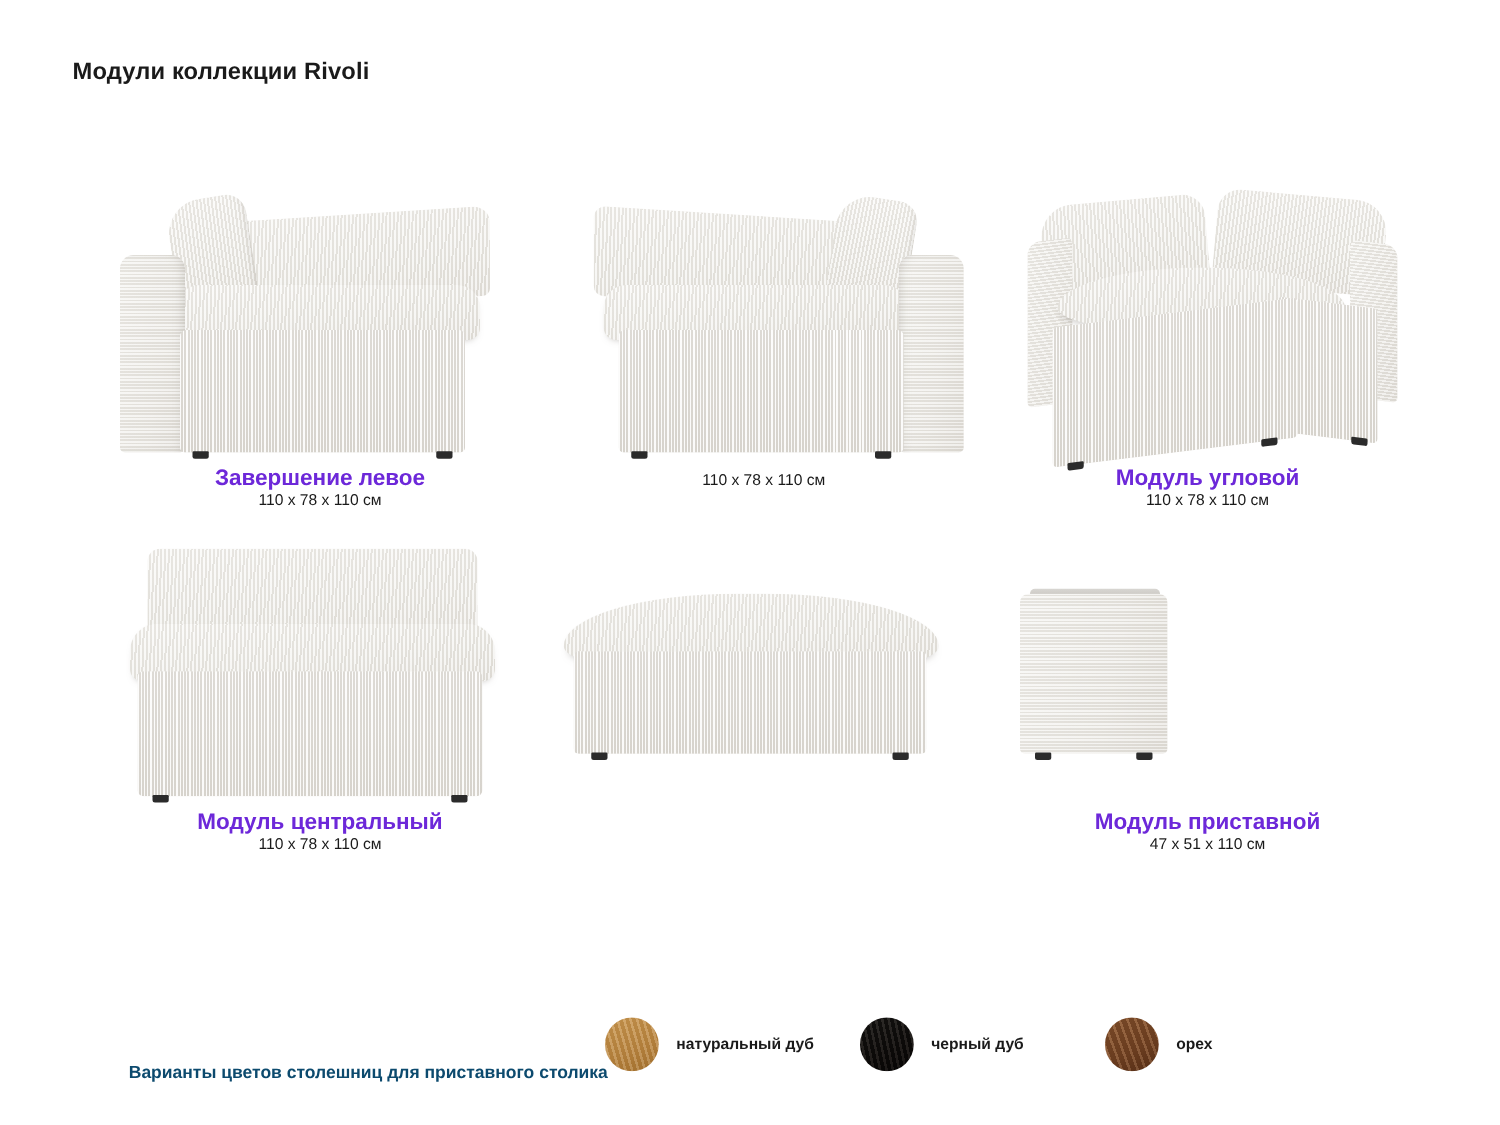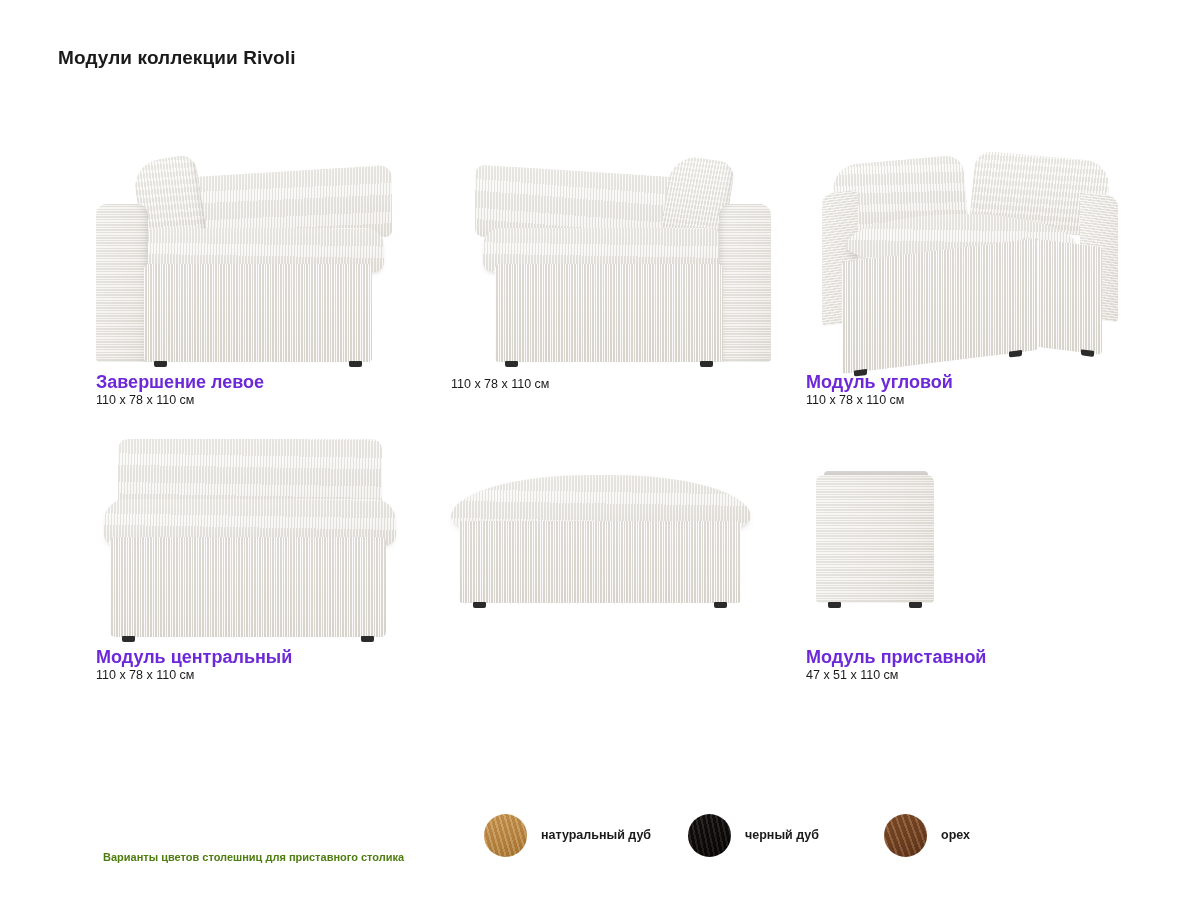--- a/index.html
+++ b/index.html
@@ -13,20 +13,21 @@
     font-family: "Liberation Sans", sans-serif;
     color: #1a1a1a;
     overflow: hidden;
     position: relative;
   }
 
   .page {
     position: relative;
     width: 1200px;
     height: 746px;
+    text-align: center;
   }
 
   
   .page-title {
     position: absolute;
     left: 58px;
     top: 47px;
     font-size: 19px;
     font-weight: bold;
     letter-spacing: .1px;
@@ -267,23 +268,23 @@
     position: absolute;
     left: 0; top: 805px;
     width: 1200px;
     height: 60px;
     display: flex;
     align-items: center;
   }
   .legend-label {
     position: absolute;
     left: 103px;
-    font-size: 11px;
+    font-size: 14px;
     font-weight: bold;
-    color: #4d7c0f;
+    color: #0c4a6e;
     white-space: nowrap;
     margin-top: 44px;
   }
   .swatch-group {
     position: absolute;
     display: flex;
     align-items: center;
     gap: 14px;
   }
   .swatch-group.g1 { left: 484px; }

